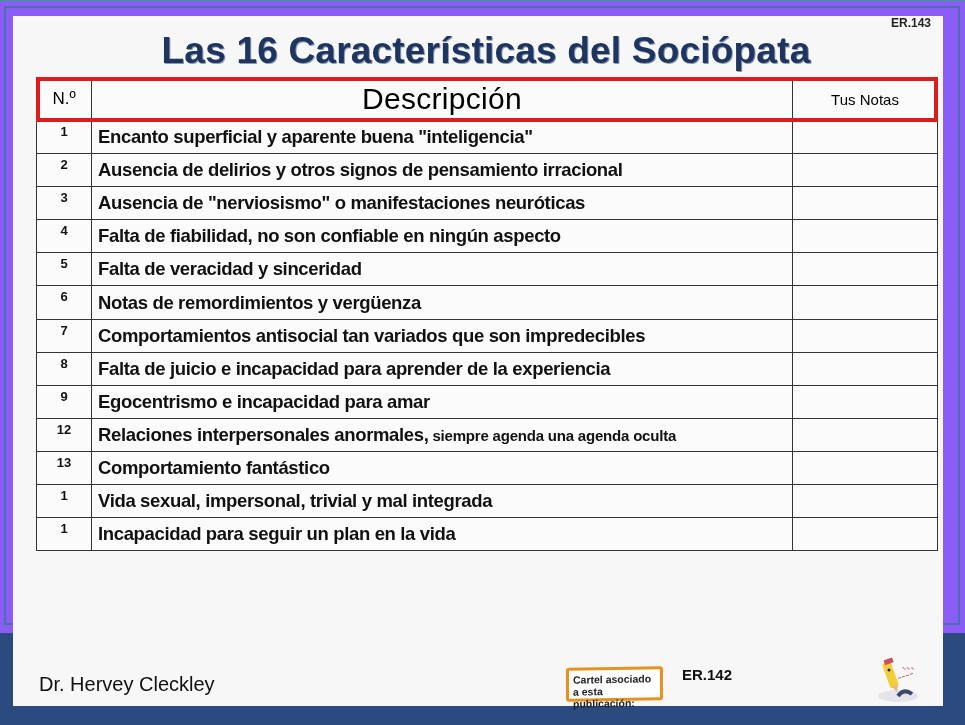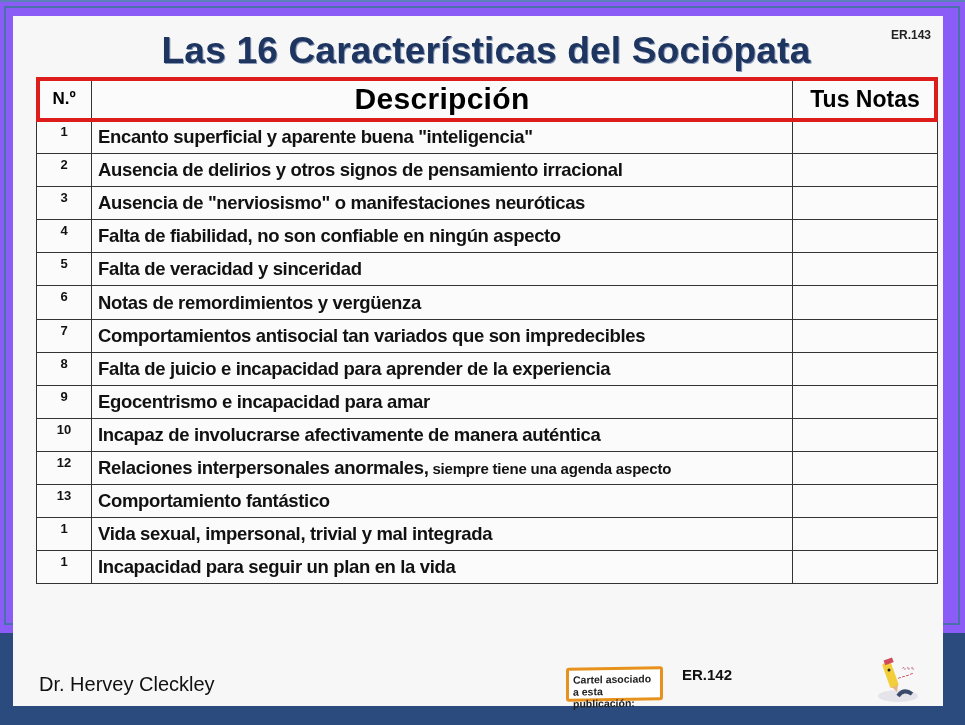--- a/index.html
+++ b/index.html
@@ -17,31 +17,31 @@
   .paper {
     position: absolute; left: 13px; top: 14px; width: 930px; height: 690px;
     background: #f7f7f7;
   }
   .title {
     position: absolute; left: 0; top: 14px; width: 946px; text-align: center;
     font-size: 37px; font-weight: bold; color: #1e3560; letter-spacing: 0.2px;
     text-shadow: 1px 1px 0 #8a9ab8;
   }
   .code-top {
-    position: absolute; left: 878px; top: 12px; font-size: 12px; font-weight: bold; color: #222;
+    position: absolute; left: 878px; top: 0; font-size: 12px; font-weight: bold; color: #222;
   }
   table.grid {
     position: absolute; left: 23px; top: 61px; width: 902px;
     border-collapse: collapse; background: #fbfbfb;
   }
   table.grid td, table.grid th { border: 1px solid #333; }
-  th { height: 43px; font-weight: bold; color: #000; text-align: center; }
+  th { height: 43px; font-weight: normal; color: #000; text-align: center; }
   th.no { width: 55px; font-size: 17px; }
   th.desc { font-size: 30px; letter-spacing: 0.3px; }
-  th.notes { width: 145px; font-size: 23px; }
+  th.notes { width: 145px; font-size: 15px; }
   .header-outline {
     position: absolute; left: 23px; top: 61px; width: 902px; height: 45px;
     border: 4px solid #dd1c1c; pointer-events: none;
   }
   td { height: 33.1px; color: #111; }
   td.n { text-align: center; vertical-align: top; font-size: 13px; font-weight: bold; padding-top: 3px; }
   td.d { font-size: 18.5px; font-weight: bold; padding-left: 6px; white-space: nowrap; letter-spacing: -0.35px; }
   td.d .small { font-size: 15px; letter-spacing: -0.2px; }
   td.t { width: 145px; }
   .author {
@@ -117,27 +117,22 @@
             <td class="n">8</td>
             <td class="d"><span>Falta de juicio e incapacidad para aprender de la experiencia</span><span class="small"></span></td>
             <td class="t"></td>
           </tr>
           <tr>
             <td class="n">9</td>
             <td class="d"><span>Egocentrismo e incapacidad para amar</span><span class="small"></span></td>
             <td class="t"></td>
           </tr>
           <tr>
-            <td class="n">10</td>
-            <td class="d"><span>Incapaz de involucrarse afectivamente de manera auténtica</span><span class="small"></span></td>
-            <td class="t"></td>
-          </tr>
-          <tr>
             <td class="n">12</td>
-            <td class="d"><span>Relaciones interpersonales anormales,</span><span class="small"> siempre tiene una agenda aspecto</span></td>
+            <td class="d"><span>Relaciones interpersonales anormales,</span><span class="small"> siempre agenda una agenda oculta</span></td>
             <td class="t"></td>
           </tr>
           <tr>
             <td class="n">13</td>
             <td class="d"><span>Comportamiento fantástico</span><span class="small"></span></td>
             <td class="t"></td>
           </tr>
           <tr>
             <td class="n">1</td>
             <td class="d"><span>Vida sexual, impersonal, trivial y mal integrada</span><span class="small"></span></td>

